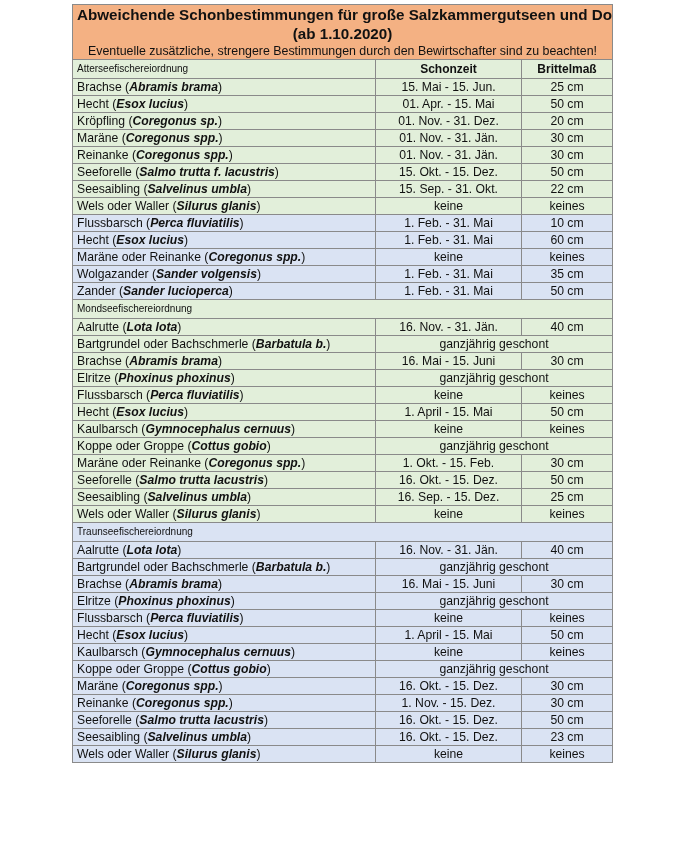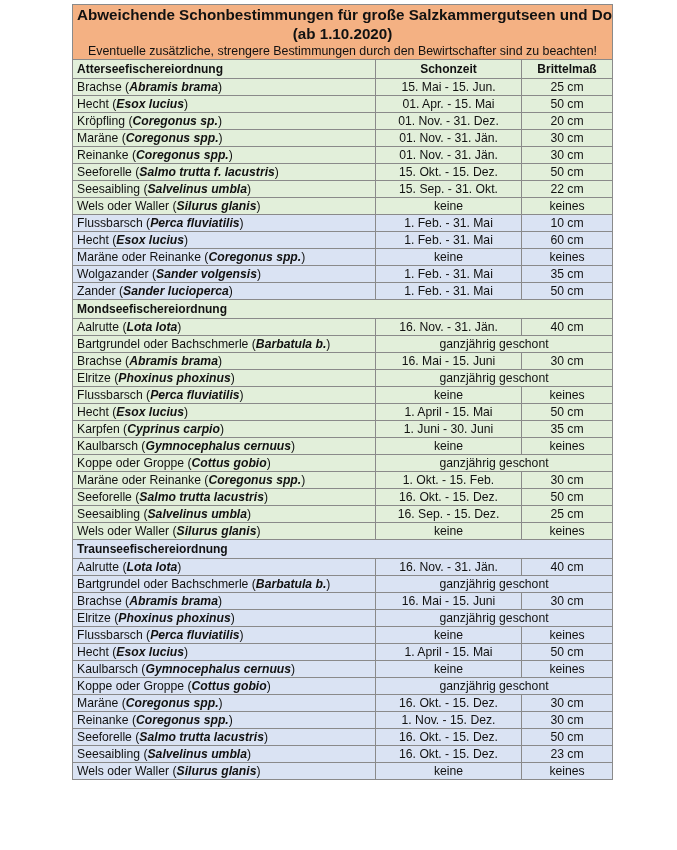--- a/index.html
+++ b/index.html
@@ -6,21 +6,21 @@
   body { width: 677px; height: 850px; position: relative; font-family: "Liberation Sans", sans-serif; }
   .wrap { position: absolute; left: 72px; top: 4px; width: 540px; }
   table { border-collapse: collapse; width: 540px; table-layout: fixed; }
   td { border: 1px solid #8a8a8a; padding: 0 4px; font-size: 12.2px; line-height: 16px; height: 16px; color: #111; white-space: nowrap; overflow: hidden; }
   col.c1 { width: 303px; } col.c2 { width: 146px; } col.c3 { width: 91px; }
   .title { background: #F4B183; text-align: center; border-bottom: none; }
   .title .t1 { font-weight: bold; font-size: 15.2px; line-height: 19px; }
   .title .t2 { font-size: 12.4px; line-height: 16px; }
   .green td { background: #E2EFDA; }
   .blue td { background: #DAE3F3; }
-  .sec td.sname { font-weight: bold; font-size: 12px; line-height: 18px; height: 18px; }
+  .sec td.sname { font-weight: normal; font-size: 10px; line-height: 18px; height: 18px; }
   .sec td.hdr { font-weight: bold; text-align: center; font-size: 12px; }
   td.c { text-align: center; }
   i { font-style: italic; font-weight: bold; }
 </style>
 </head>
 <body>
 
 <div class="wrap">
   <table>
     <colgroup>
@@ -131,25 +131,20 @@
           <td><span>Flussbarsch</span><span> (</span><i>Perca fluviatilis</i><span>)</span></td>
           <td class="c">keine</td>
           <td class="c">keines</td>
         </tr>
         <tr class="green">
           <td><span>Hecht</span><span> (</span><i>Esox lucius</i><span>)</span></td>
           <td class="c">1. April - 15. Mai</td>
           <td class="c">50 cm</td>
         </tr>
         <tr class="green">
-          <td><span>Karpfen</span><span> (</span><i>Cyprinus carpio</i><span>)</span></td>
-          <td class="c">1. Juni - 30. Juni</td>
-          <td class="c">35 cm</td>
-        </tr>
-        <tr class="green">
           <td><span>Kaulbarsch</span><span> (</span><i>Gymnocephalus cernuus</i><span>)</span></td>
           <td class="c">keine</td>
           <td class="c">keines</td>
         </tr>
         <tr class="green">
           <td><span>Koppe oder Groppe</span><span> (</span><i>Cottus gobio</i><span>)</span></td>
           <td colspan="2" class="c">ganzjährig geschont</td>
         </tr>
         <tr class="green">
           <td><span>Maräne oder Reinanke</span><span> (</span><i>Coregonus spp.</i><span>)</span></td>

